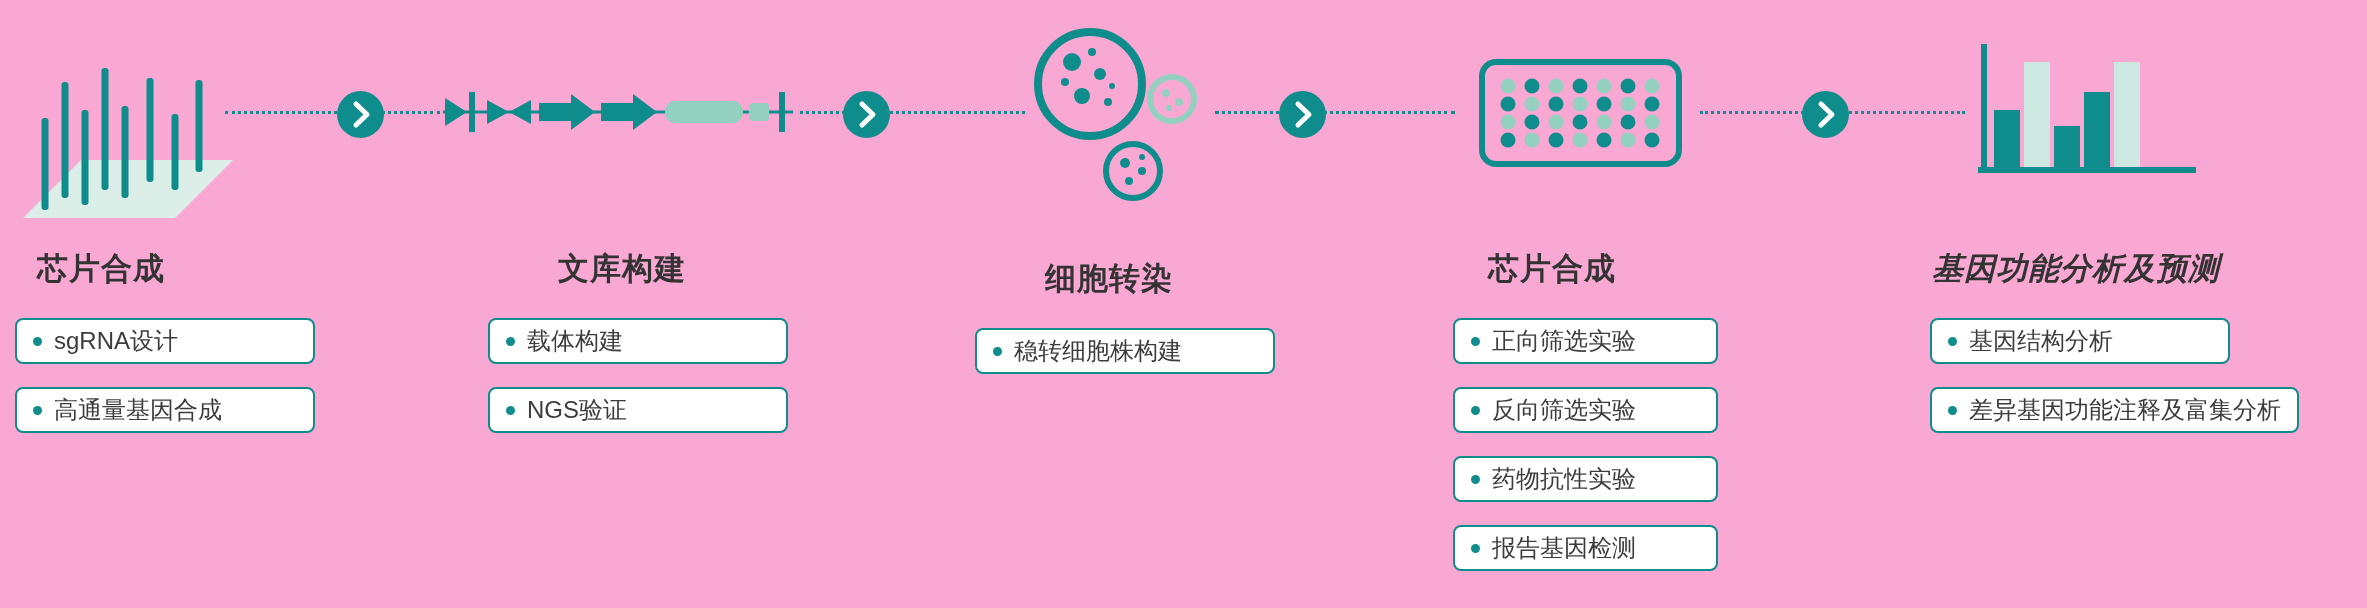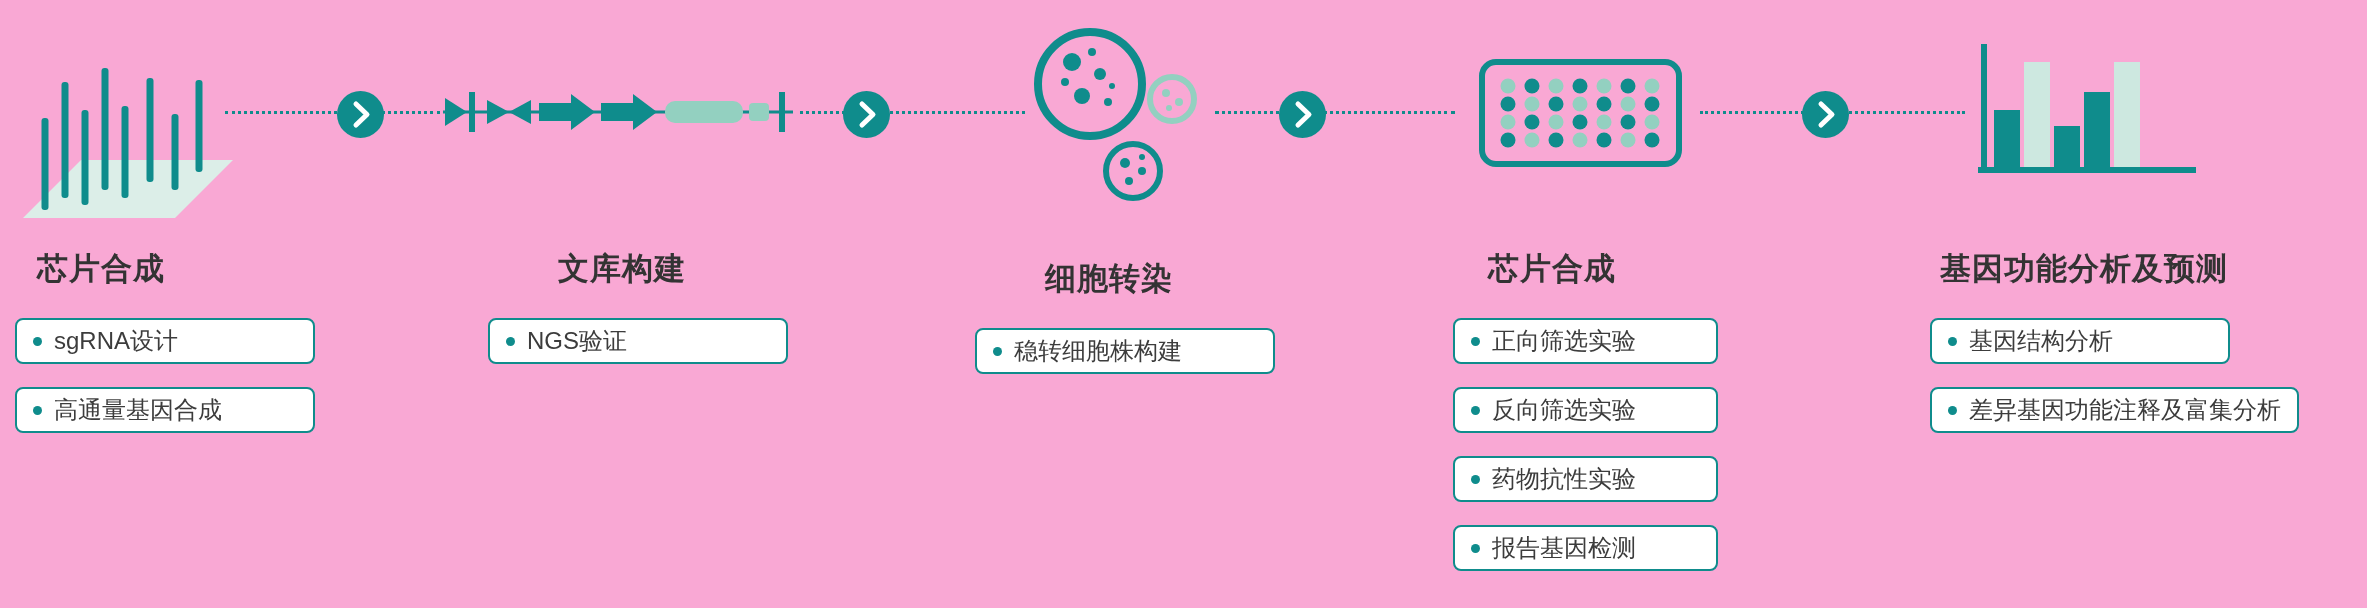--- a/index.html
+++ b/index.html
@@ -59,21 +59,21 @@
     font-size:31px;
     font-weight:bold;
     color:var(--ink);
     letter-spacing:1px;
     white-space:nowrap;
   }
   #stage-0 .title{left:22px;}
   #stage-1 .title{left:70px;}
   #stage-2 .title{left:70px;}
   #stage-3 .title{left:35px;}
-  #stage-4 .title{left:10px;}
+  #stage-4 .title{left:2px;font-style:italic;}
 
   .items{
     position:absolute;
     top:318px;left:0;
     display:flex;flex-direction:column;gap:23px;
   }
   .item{
     height:46px;
     border:2px solid var(--primary);
     border-radius:8px;
@@ -163,20 +163,24 @@
         <polygon class="fill-primary" points="88,18 66,30 88,42"></polygon>
         <polygon class="fill-primary" points="96,21 128,21 128,12 152,30 128,48 128,39 96,39"></polygon>
         <polygon class="fill-primary" points="158,21 190,21 190,12 214,30 190,48 190,39 158,39"></polygon>
         <rect class="fill-light" x="222" y="19" width="78" height="22" rx="10"></rect>
         <rect class="fill-light" x="306" y="21" width="20" height="18" rx="4"></rect>
         <rect class="fill-primary" x="336" y="10" width="6" height="40"></rect>
       </svg>
     </div>
     <h2 class="title">文库构建</h2>
     <div class="items">
+        <div class="item">
+          <span class="bullet"></span>
+          <span class="item-label">载体构建</span>
+        </div>
         <div class="item">
           <span class="bullet"></span>
           <span class="item-label">NGS验证</span>
         </div>
       </div>
   </section>
 
   <section class="stage" id="stage-2">
     <div class="icon-wrap">
       <svg width="190" height="195" viewBox="0 0 190 195">

